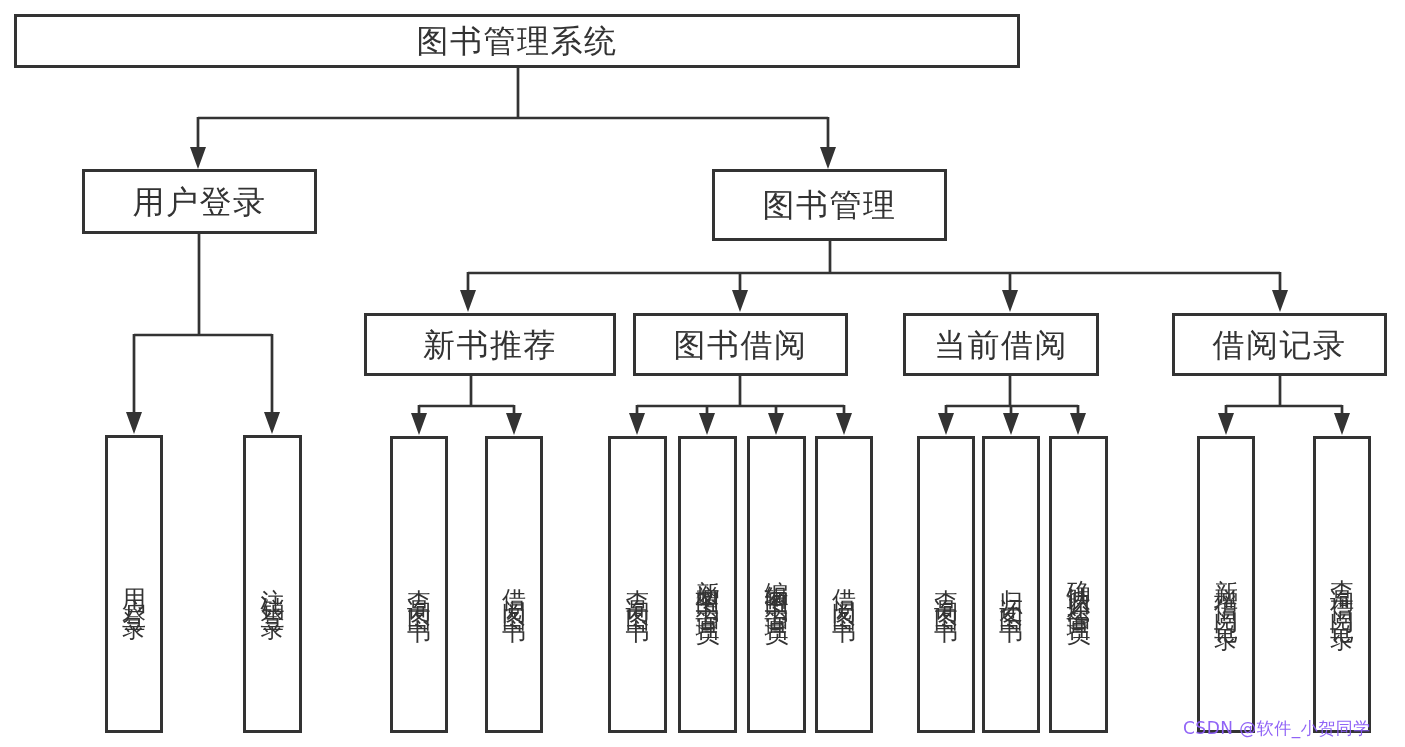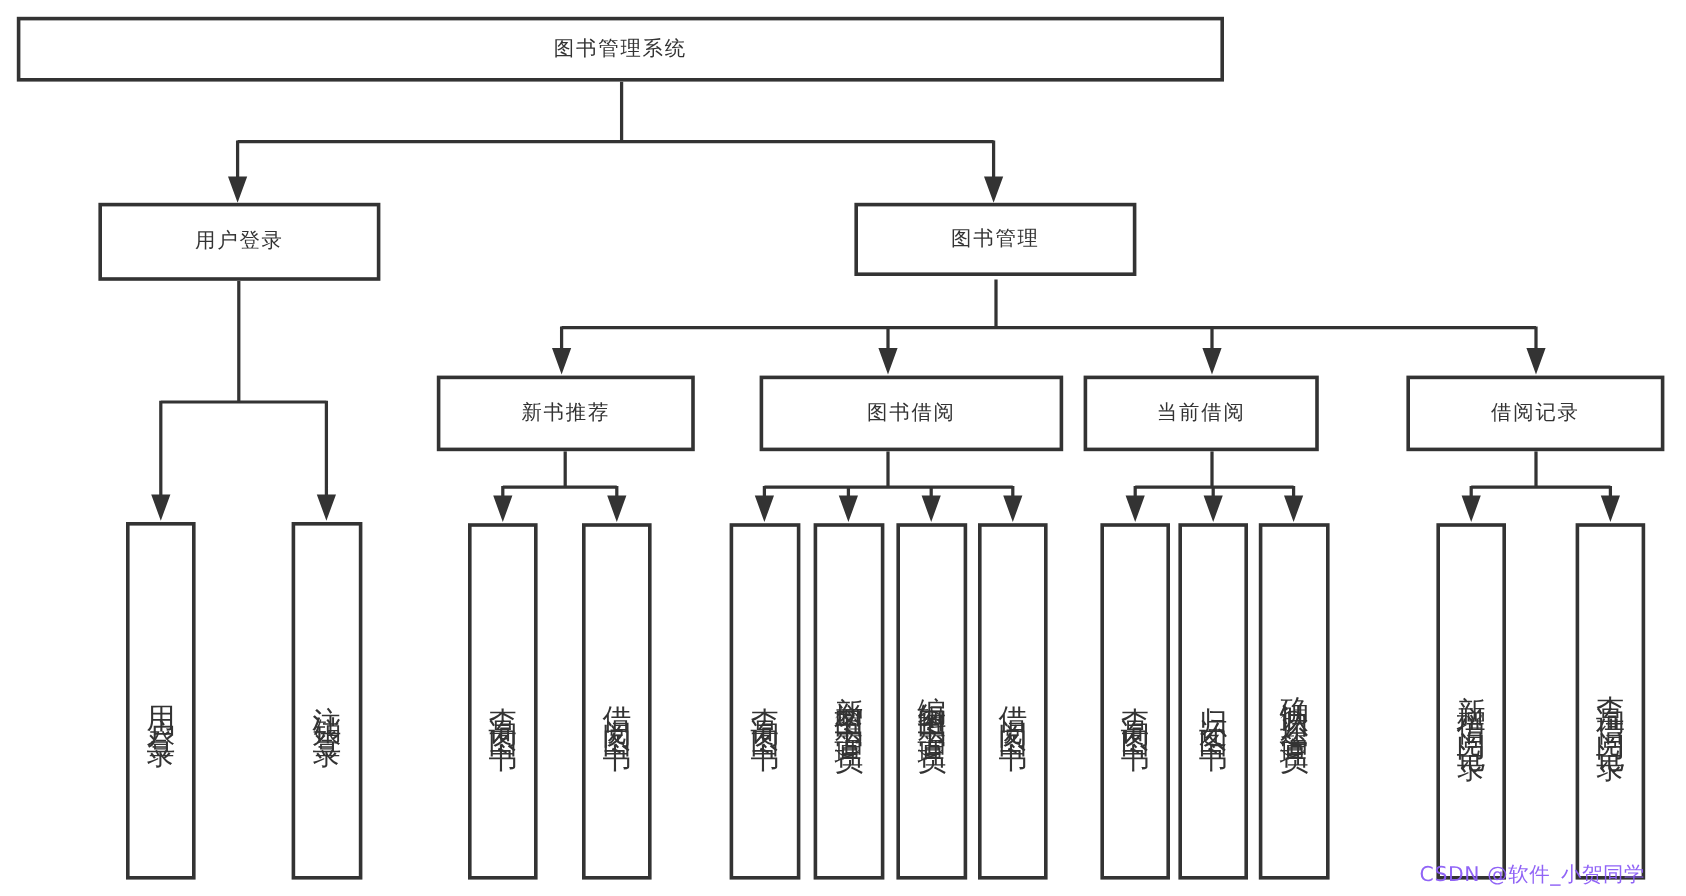--- a/index.html
+++ b/index.html
@@ -8,21 +8,21 @@
     font-family:"DejaVu Sans", sans-serif; overflow:hidden;
   }
   svg.connectors { position:absolute; left:0; top:0; width:1405px; height:747px; }
   .node {
     position:absolute; box-sizing:border-box;
     border:3px solid #333333; background:#ffffff;
     display:flex; align-items:center; justify-content:center;
     z-index:2;
   }
   .hlabel {
-    font-size:17px; color:#333333; letter-spacing:1.5px;
+    font-size:32px; color:#333333; letter-spacing:1.5px;
     white-space:nowrap; line-height:1;
   }
   .vlabel {
     writing-mode:vertical-lr;
     font-size:24px; color:#333333; letter-spacing:10px;
     line-height:1; white-space:nowrap; margin-bottom:-10px;
   }
   .tight .vlabel { letter-spacing:6px; margin-bottom:-6px; }
   .watermark {
     position:absolute; left:1183px; top:717px; z-index:10;
@@ -92,28 +92,28 @@
       M1334 413L1350 413L1342 435Z"></path>
   </svg>
 
   <div class="node hbox" style="left:14px;top:14px;width:1006px;height:54px">
     <span class="hlabel">图书管理系统</span>
   </div>
 
   <div class="node hbox" style="left:82px;top:169px;width:235px;height:65px">
     <span class="hlabel">用户登录</span>
   </div>
-  <div class="node hbox" style="left:712px;top:169px;width:235px;height:61px">
+  <div class="node hbox" style="left:712px;top:169px;width:235px;height:72px">
     <span class="hlabel">图书管理</span>
   </div>
 
-  <div class="node hbox" style="left:364px;top:313px;width:215px;height:63px">
+  <div class="node hbox" style="left:364px;top:313px;width:252px;height:63px">
     <span class="hlabel">新书推荐</span>
   </div>
-  <div class="node hbox" style="left:633px;top:313px;width:253px;height:63px">
+  <div class="node hbox" style="left:633px;top:313px;width:215px;height:63px">
     <span class="hlabel">图书借阅</span>
   </div>
   <div class="node hbox" style="left:903px;top:313px;width:196px;height:63px">
     <span class="hlabel">当前借阅</span>
   </div>
   <div class="node hbox" style="left:1172px;top:313px;width:215px;height:63px">
     <span class="hlabel">借阅记录</span>
   </div>
 
   <div class="node vbox" style="left:105px;top:435px;width:58px;height:298px">

